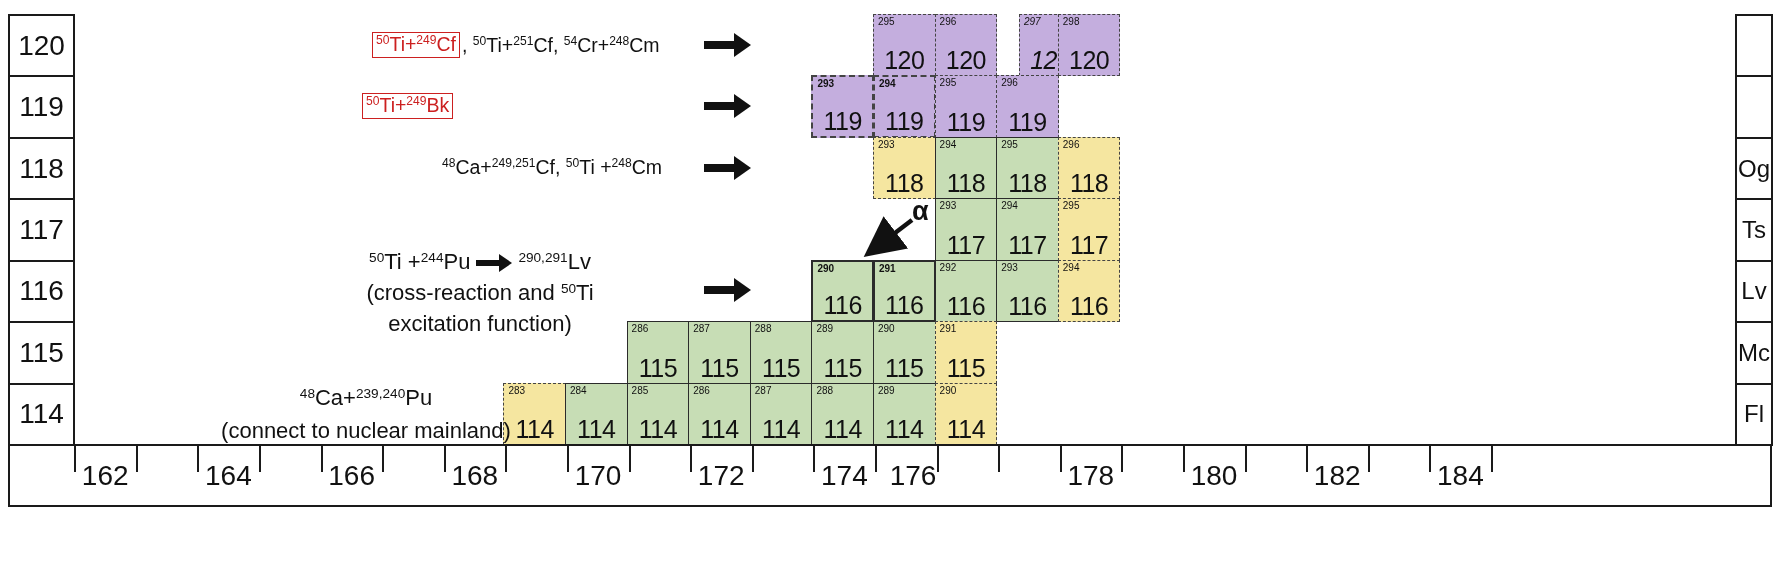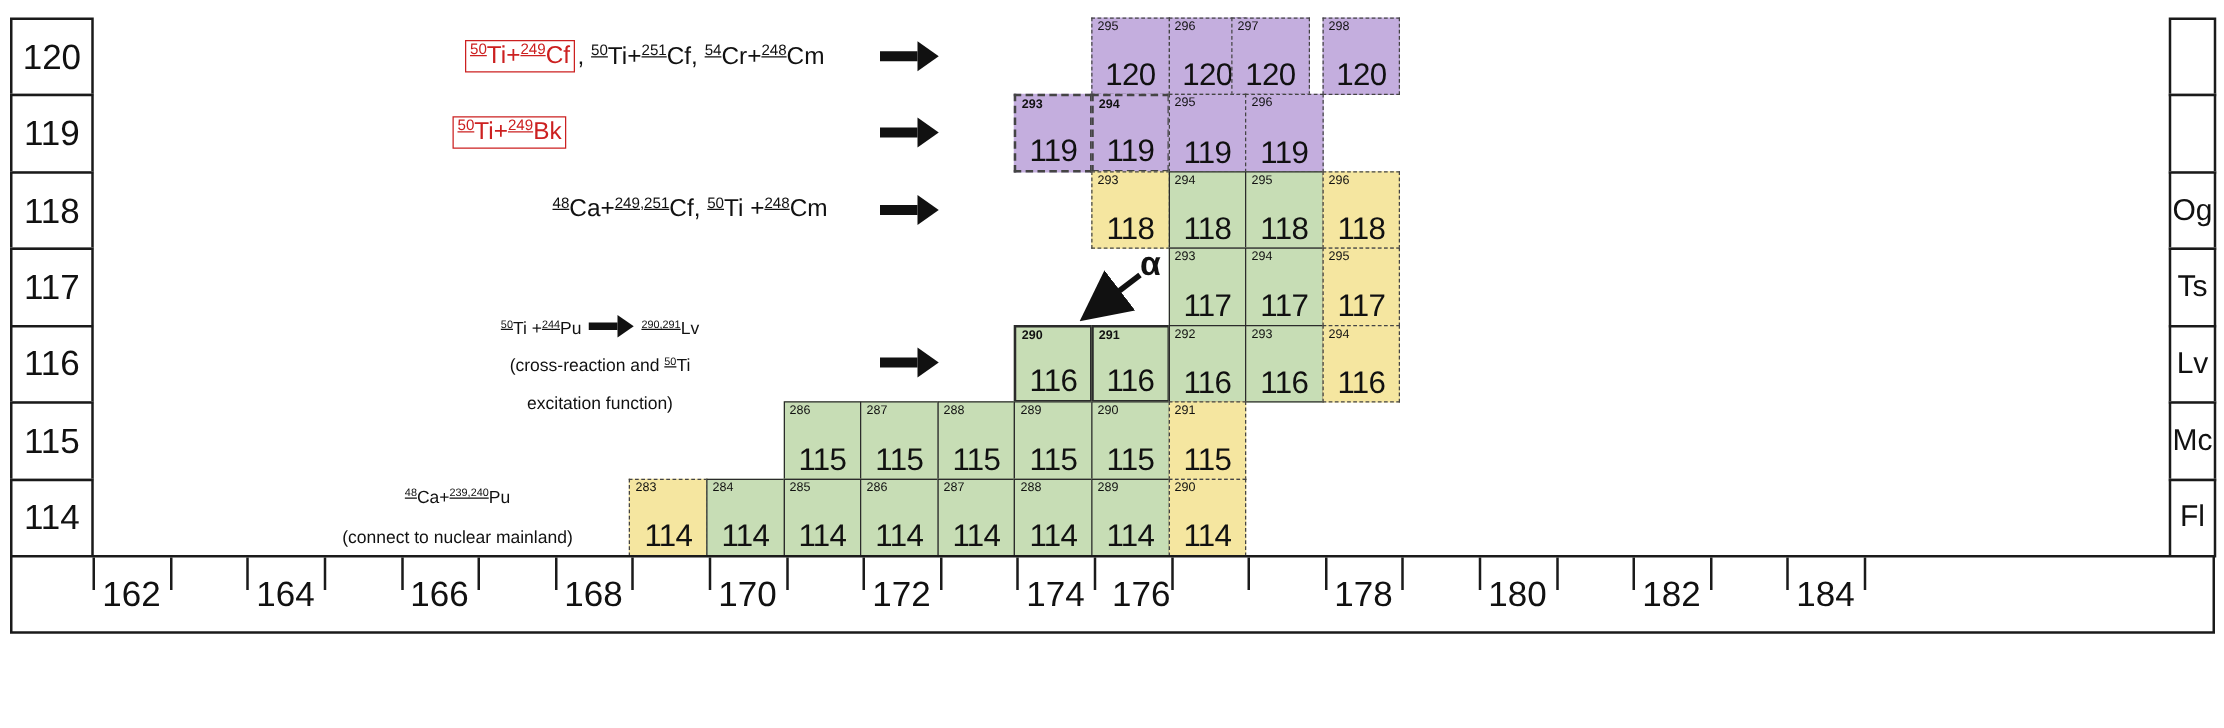--- a/index.html
+++ b/index.html
@@ -31,23 +31,23 @@
   
   .strip{position:absolute;left:8px;top:444px;width:1764px;height:63px;
          box-sizing:border-box;border:2px solid #1a1a1a;background:#fff;}
   .nlabel{position:absolute;top:0;width:62px;height:59px;line-height:59px;
           text-align:center;font-size:28px;}
   .tick{position:absolute;top:0;width:2px;height:26px;background:#1a1a1a;}
 
   
   .anno{position:absolute;font-size:19.5px;white-space:nowrap;height:26px;
         display:flex;align-items:center;}
-  .anno sup,.block sup{font-size:0.62em;vertical-align:baseline;position:relative;top:-0.55em;text-decoration:underline;}
+  .anno sup,.block sup{font-size:0.62em;vertical-align:baseline;position:relative;top:-0.55em;}
   .redbox{border:1.6px solid #cc2020;color:#cc2020;padding:0 3px 1px 3px;margin-right:2px;}
-  .block{position:absolute;font-size:14px;text-align:center;line-height:28px;}
+  .block{position:absolute;font-size:22px;text-align:center;line-height:28px;}
 
   
   .thick-arrow{position:absolute;width:47px;height:24px;}
   .thick-arrow::before{content:"";position:absolute;left:0;top:8px;width:30px;height:8px;background:#111;}
   .thick-arrow::after{content:"";position:absolute;left:30px;top:0;width:0;height:0;
         border-left:17px solid #111;border-top:12px solid transparent;border-bottom:12px solid transparent;}
   .mini-arrow{display:inline-block;position:relative;width:36px;height:18px;
         vertical-align:-3px;margin:0 6px;}
   .mini-arrow::before{content:"";position:absolute;left:0;top:6px;width:23px;height:6px;background:#111;}
   .mini-arrow::after{content:"";position:absolute;left:23px;top:0;width:0;height:0;
@@ -72,21 +72,21 @@
     </div>
   <div id="cells">
       <div class="cell purple dashed" style="left: 873px; top: 14px;">
         <span class="mass">295</span>
         <span class="znum">120</span>
       </div>
       <div class="cell purple dashed" style="left: 934.6px; top: 14px;">
         <span class="mass">296</span>
         <span class="znum">120</span>
       </div>
-      <div class="cell purple dashed" style="left: 985px; top: 14px;">
+      <div class="cell purple dashed" style="left: 1019px; top: 14px; font-style: italic;">
         <span class="mass">297</span>
         <span class="znum">120</span>
       </div>
       <div class="cell purple dashed" style="left: 1057.8px; top: 14px;">
         <span class="mass">298</span>
         <span class="znum">120</span>
       </div>
       <div class="cell purple dashed em" style="left: 811.4px; top: 75.43px;">
         <span class="mass">293</span>
         <span class="znum">119</span>

